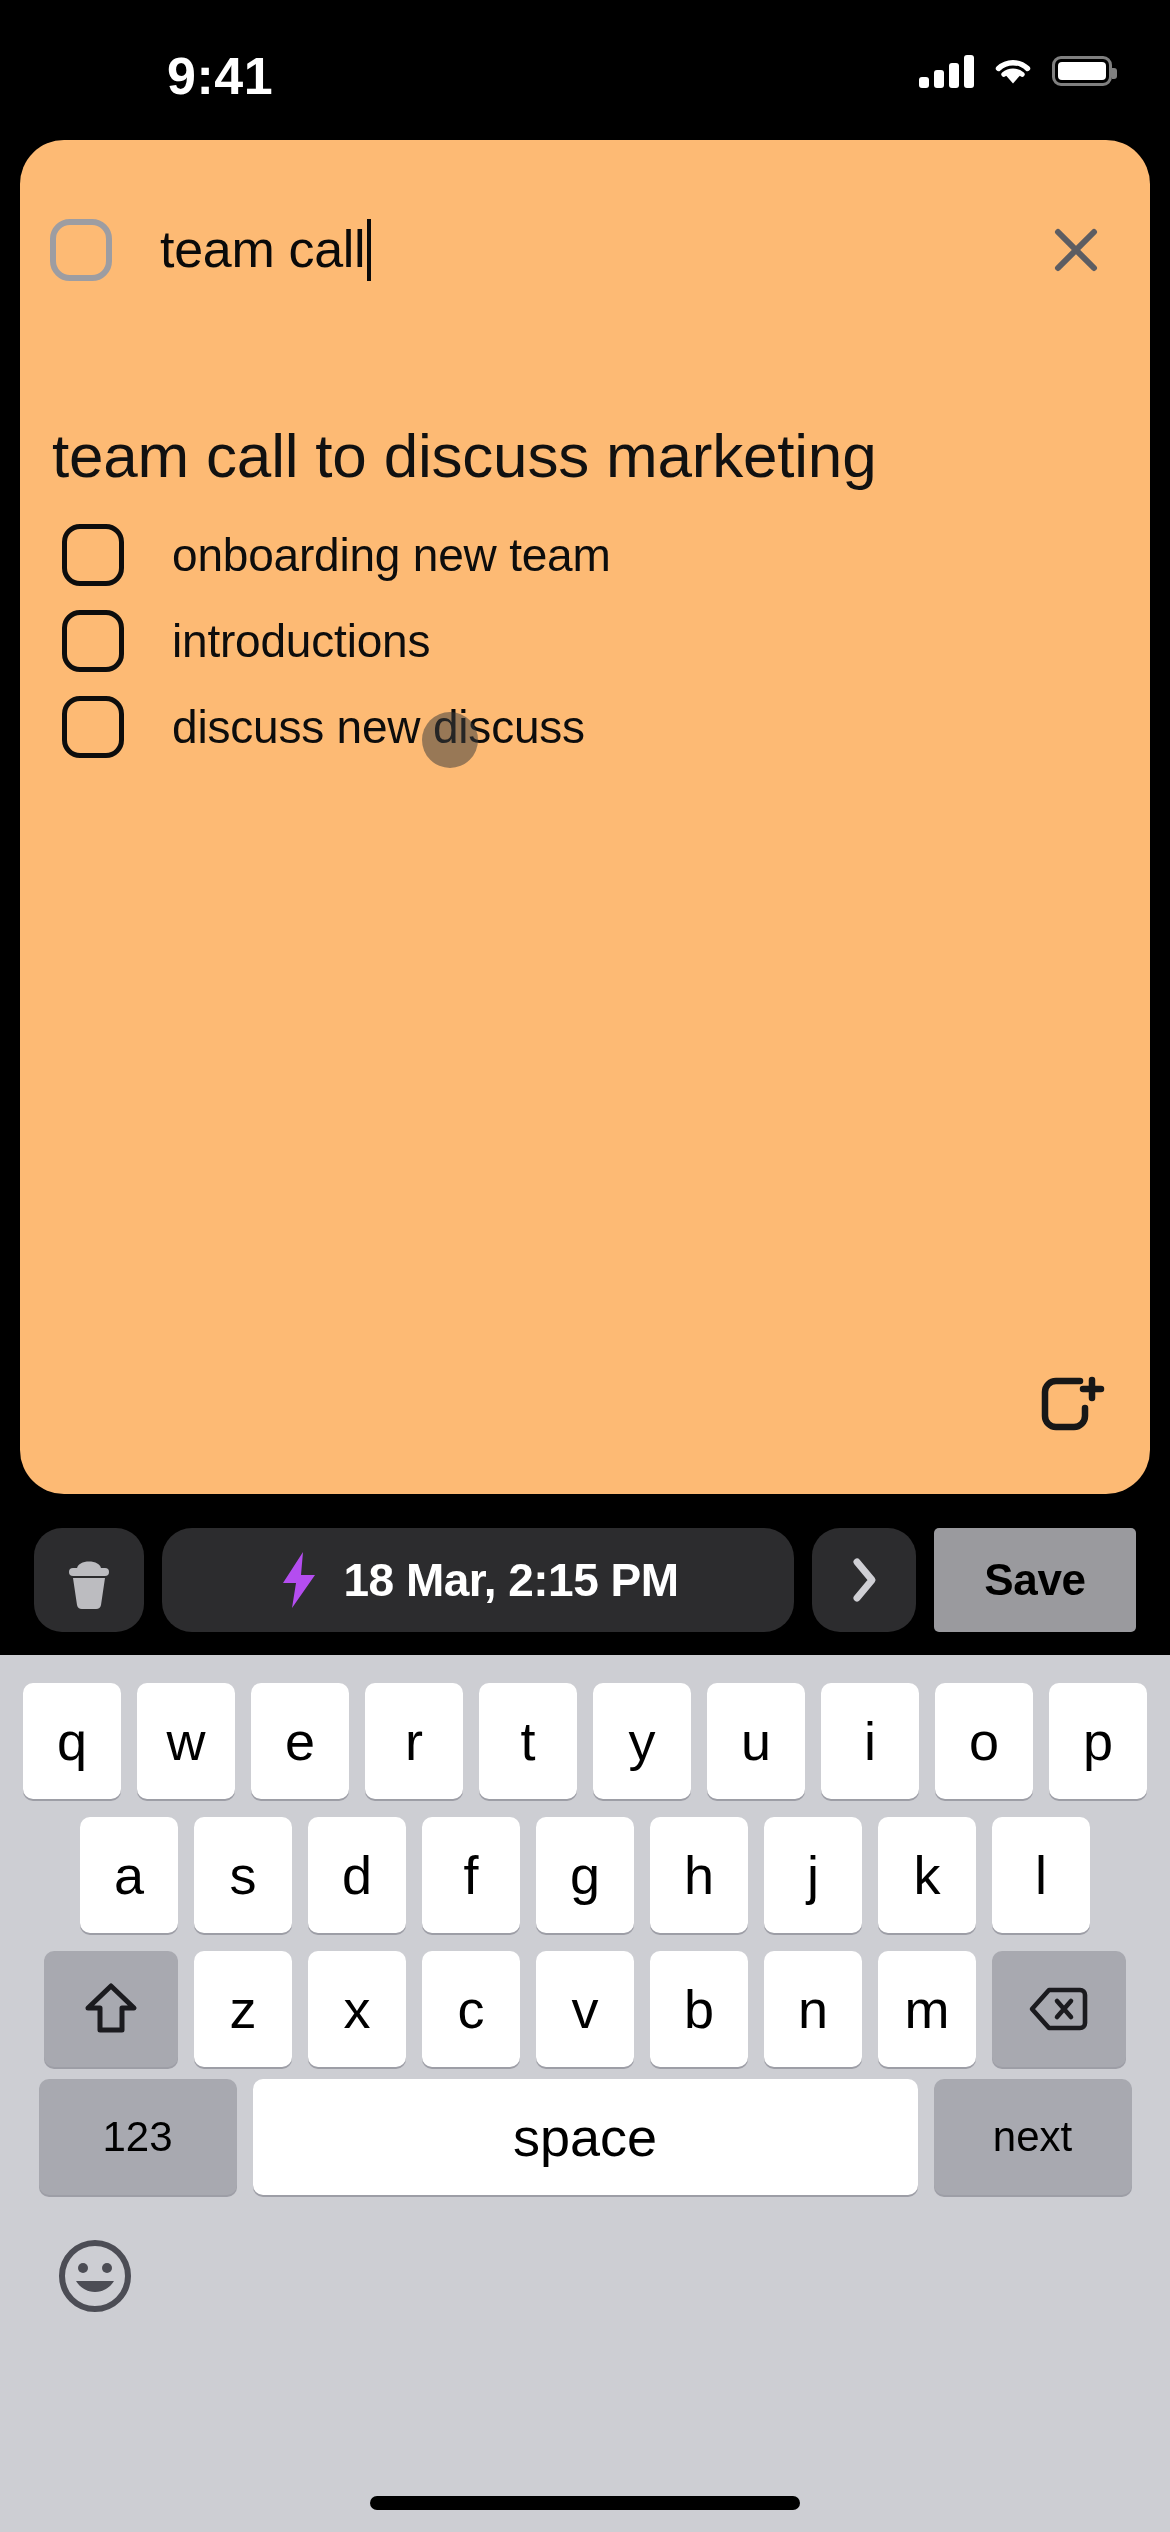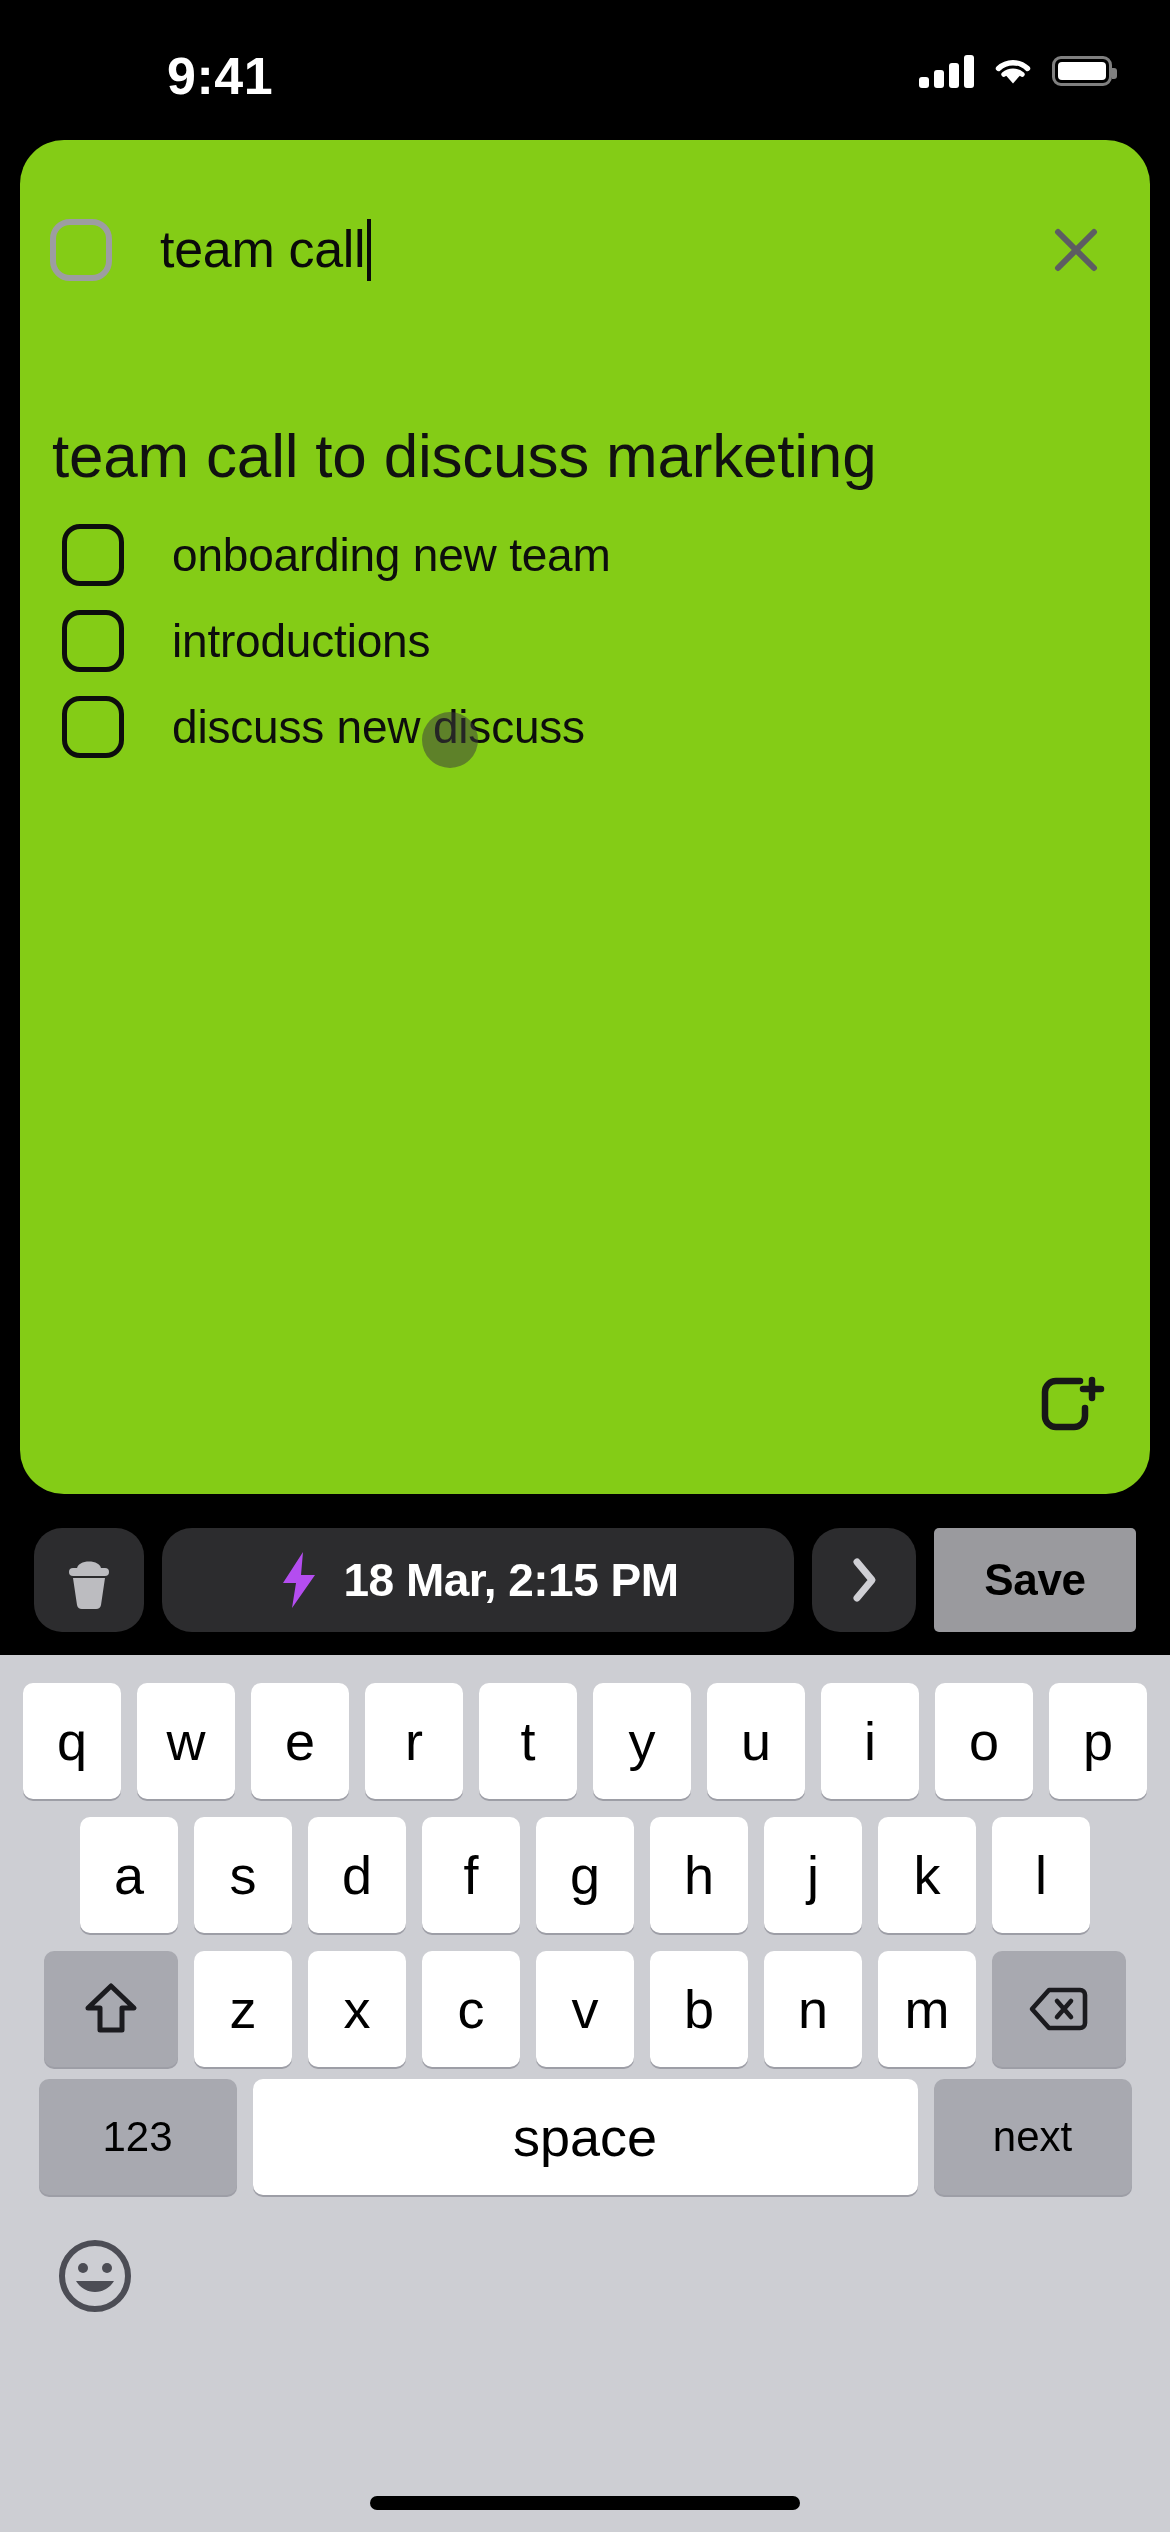--- a/index.html
+++ b/index.html
@@ -66,21 +66,21 @@
     width: 100%; height: 100%;
     background: #ffffff;
     border-radius: 4px;
   }
 
   
   .card {
     position: absolute;
     left: 20px; top: 140px;
     width: 1130px; height: 1354px;
-    background: #84cc16;
+    background: #fdba74;
     border-radius: 44px;
   }
 
   .title-row {
     position: absolute;
     left: 0; top: 50px;
     width: 1130px; height: 120px;
     display: flex;
     align-items: center;
   }

